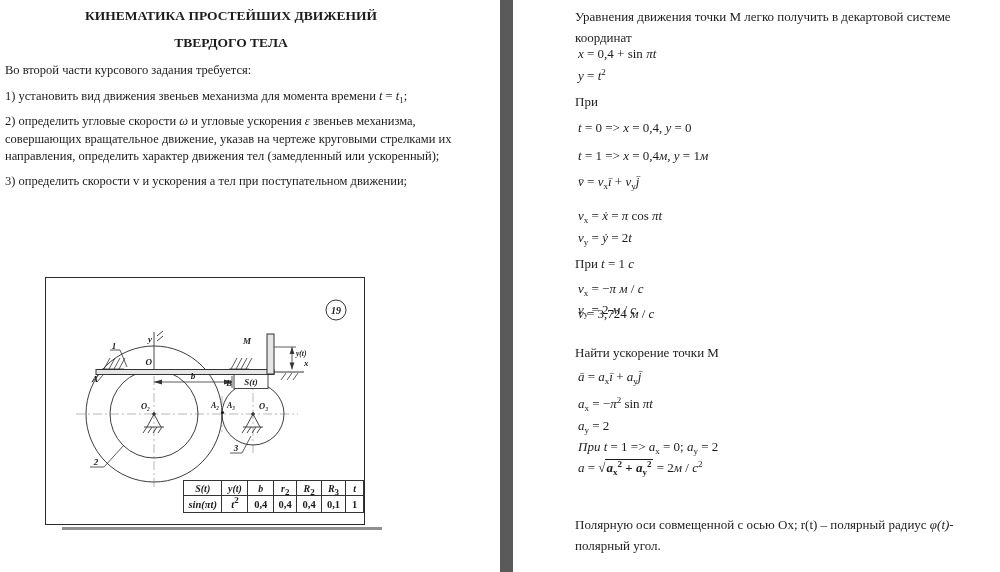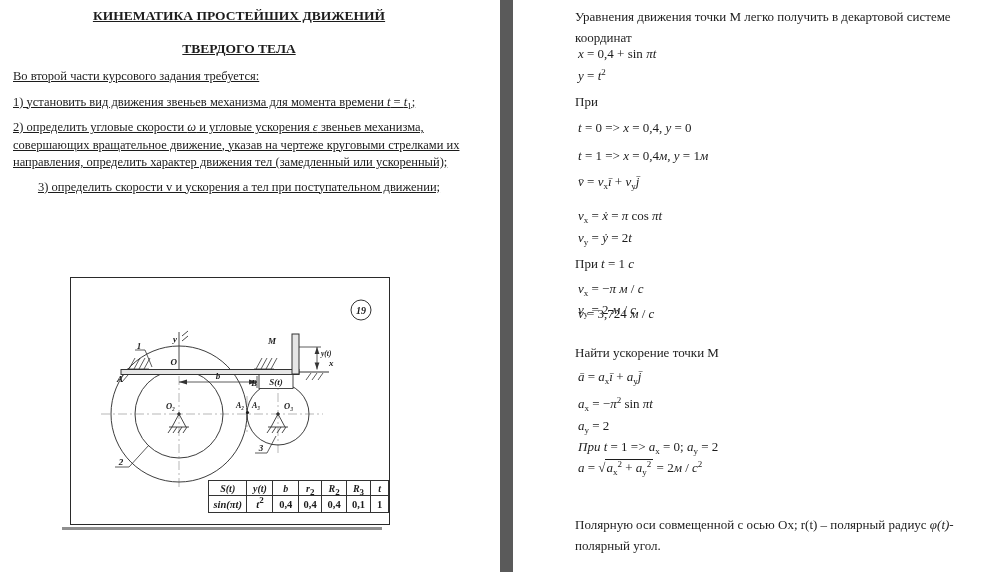--- a/index.html
+++ b/index.html
@@ -7,47 +7,47 @@
     width:1000px; height:572px; position:relative; overflow:hidden;
     background:#ffffff; color:#1c1c1c;
     font-family:"Liberation Serif","DejaVu Serif",serif;
   }
   .page { position:absolute; top:0; height:572px; background:#ffffff; }
   .page-left  { left:0; width:500px; }
   .page-right { left:513px; width:402px;border-radius:24px; }
   .divider { position:absolute; left:500px; top:0; width:13px; height:572px; }
 
   
-  .ltext { position:absolute; left:13px; top:0; width:452px; font-size:12.5px; line-height:17.5px;text-decoration:underline; }
+  .ltext { position:absolute; left:5px; top:0; width:452px; font-size:12.5px; line-height:17.5px; }
   .doc-title { font-weight:bold; text-align:center; font-size:13.5px; }
   .t1 { margin-top:7px; }
-  .t2 { margin-top:15px; }
+  .t2 { margin-top:9px; }
   .para { margin:8px 0 0 0; }
-  .para.tight { margin-top:7px;text-align:center; }
+  .para.tight { margin-top:7px; }
 
   
   .figure-box {
-    position:absolute; left:70px; top:277px; width:318px; height:246px;
+    position:absolute; left:45px; top:277px; width:318px; height:246px;
     border:1.2px solid #2a2a2a; background:#fff;
   }
   .fig-shadow { position:absolute; left:62px; top:527px; width:320px; height:3px; background:#8f8f8f; }
   .figure-box svg { position:absolute; left:0; top:0; }
   .fig-table {
     position:absolute; left:137px; top:202px; border-collapse:collapse;
     font-size:10px; font-weight:bold; text-align:center;
   }
   .fig-table td { border:1px solid #333; padding:0 2px; height:14px; }
   .fig-table tr.vals td { height:16px; font-size:10.5px; }
 
   
   .rline { position:absolute; left:65px; font-size:13px; white-space:nowrap; }
   .rpara { position:absolute; left:62px; width:398px; font-size:13px; line-height:21px; white-space:normal; }
   sub { font-size:9px; vertical-align:-3px; line-height:0; }
   sup { font-size:9px; vertical-align:5px; line-height:0; }
-  .rad { border-top:1px solid #1c1c1c; display:inline-block; padding:0 2px 0 1px; }
+  .rad { border-top:1px solid #1c1c1c; display:inline-block; padding:0 2px 0 1px;font-weight:bold; }
 
   svg text { font-family:"Liberation Serif","DejaVu Serif",serif; font-weight:bold; font-style:italic; fill:#1c1c1c; }
 </style>
 </head>
 <body>
 
 <div class="page page-left">
   <div class="ltext">
     <div class="doc-title t1">КИНЕМАТИКА ПРОСТЕЙШИХ ДВИЖЕНИЙ</div>
     <div class="doc-title t2">ТВЕРДОГО ТЕЛА</div>

